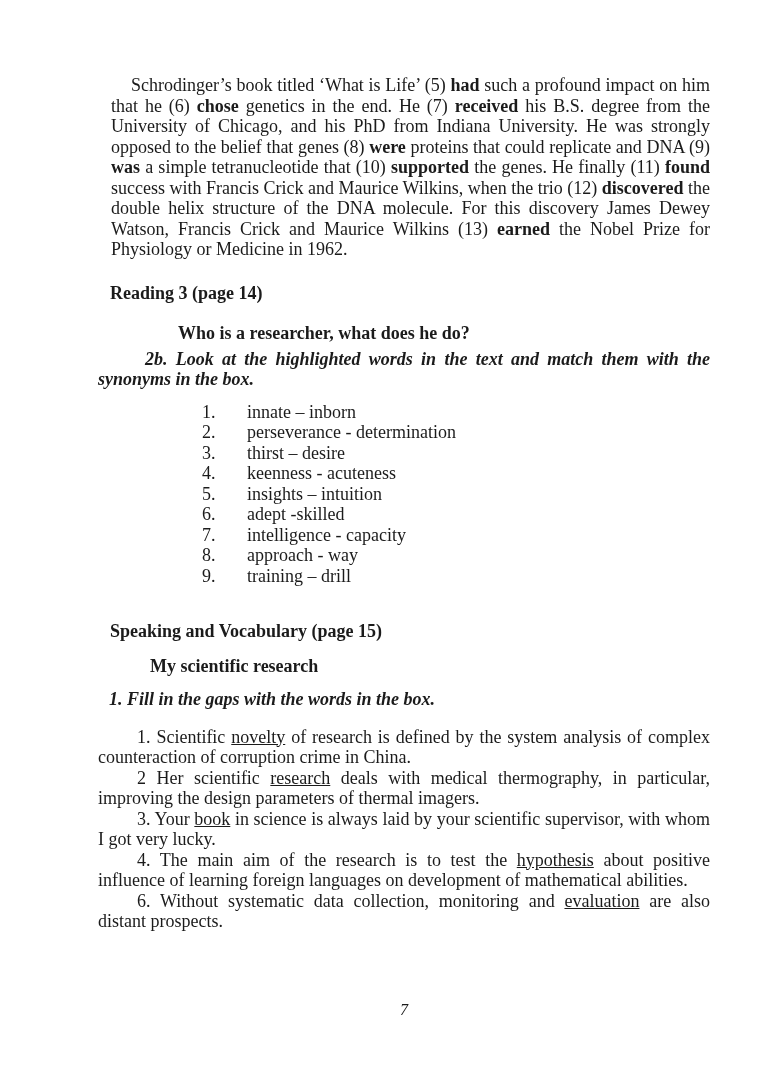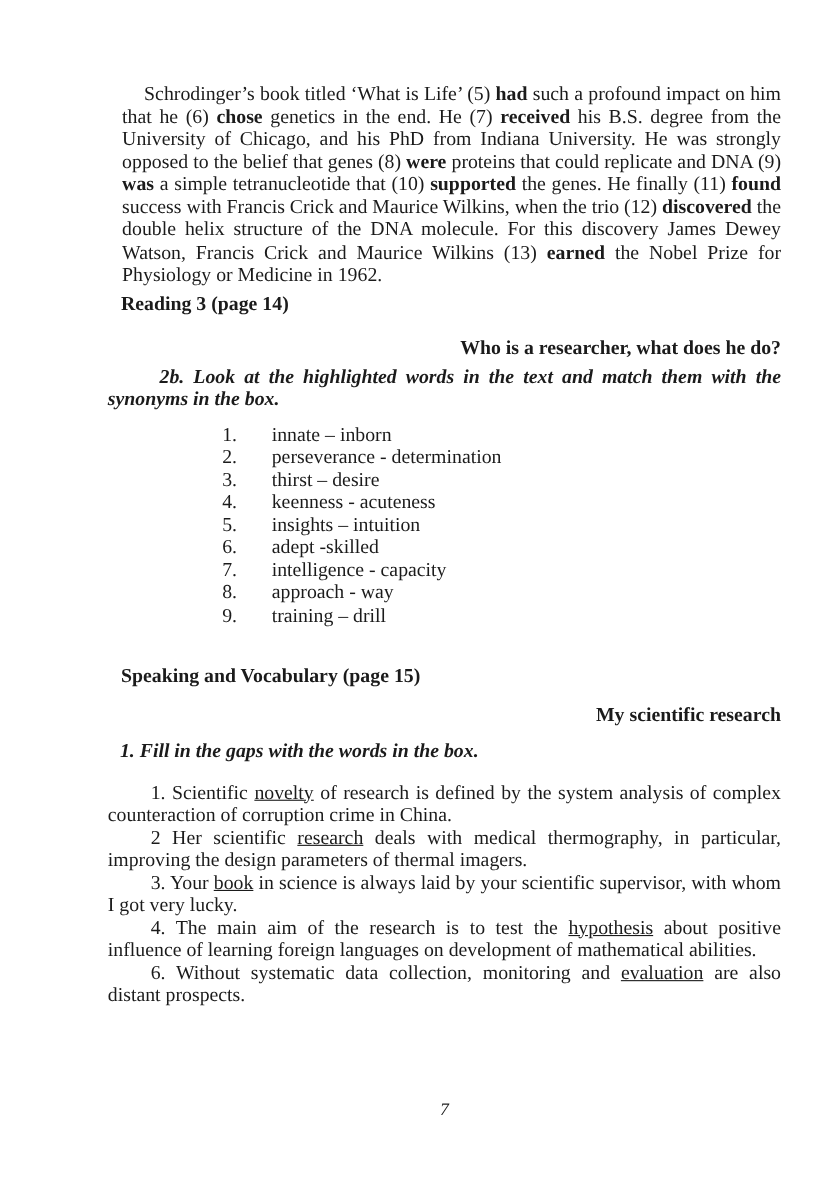--- a/index.html
+++ b/index.html
@@ -27,27 +27,27 @@
     font-size: 18px;
     line-height: 20.5px;
   }
   .answers {
     margin-left: 13px;
     text-align: justify;
     text-indent: 20px;
   }
   .heading {
     font-weight: bold;
-    margin: 6px 0 0 12px;
+    margin: 23px 0 0 12px;
   }
   .center-title {
     font-weight: bold;
     margin-top: 20px;
     padding-left: 80px;
-    text-align: right;
+    text-align: left;
   }
   .instruction-2b {
     font-weight: bold;
     font-style: italic;
     margin-top: 5px;
     text-align: justify;
     text-indent: 47px;
   }
   .syn-list {
     margin-top: 12px;
@@ -57,22 +57,21 @@
   .syn-num {
     width: 45px;
     flex-shrink: 0;
   }
   .heading-speaking {
     font-weight: bold;
     margin: 35px 0 0 12px;
   }
   .subheading {
     font-weight: bold;
-    margin: 14px 0 0 73px;
-    text-align: right;
+    margin: 14px 0 0 52px;
   }
   .instruction-fill {
     font-weight: bold;
     font-style: italic;
     margin: 13px 0 0 11px;
   }
   .sentences { margin-top: 17px; }
   .sentence {
     text-align: justify;
     text-indent: 39px;

